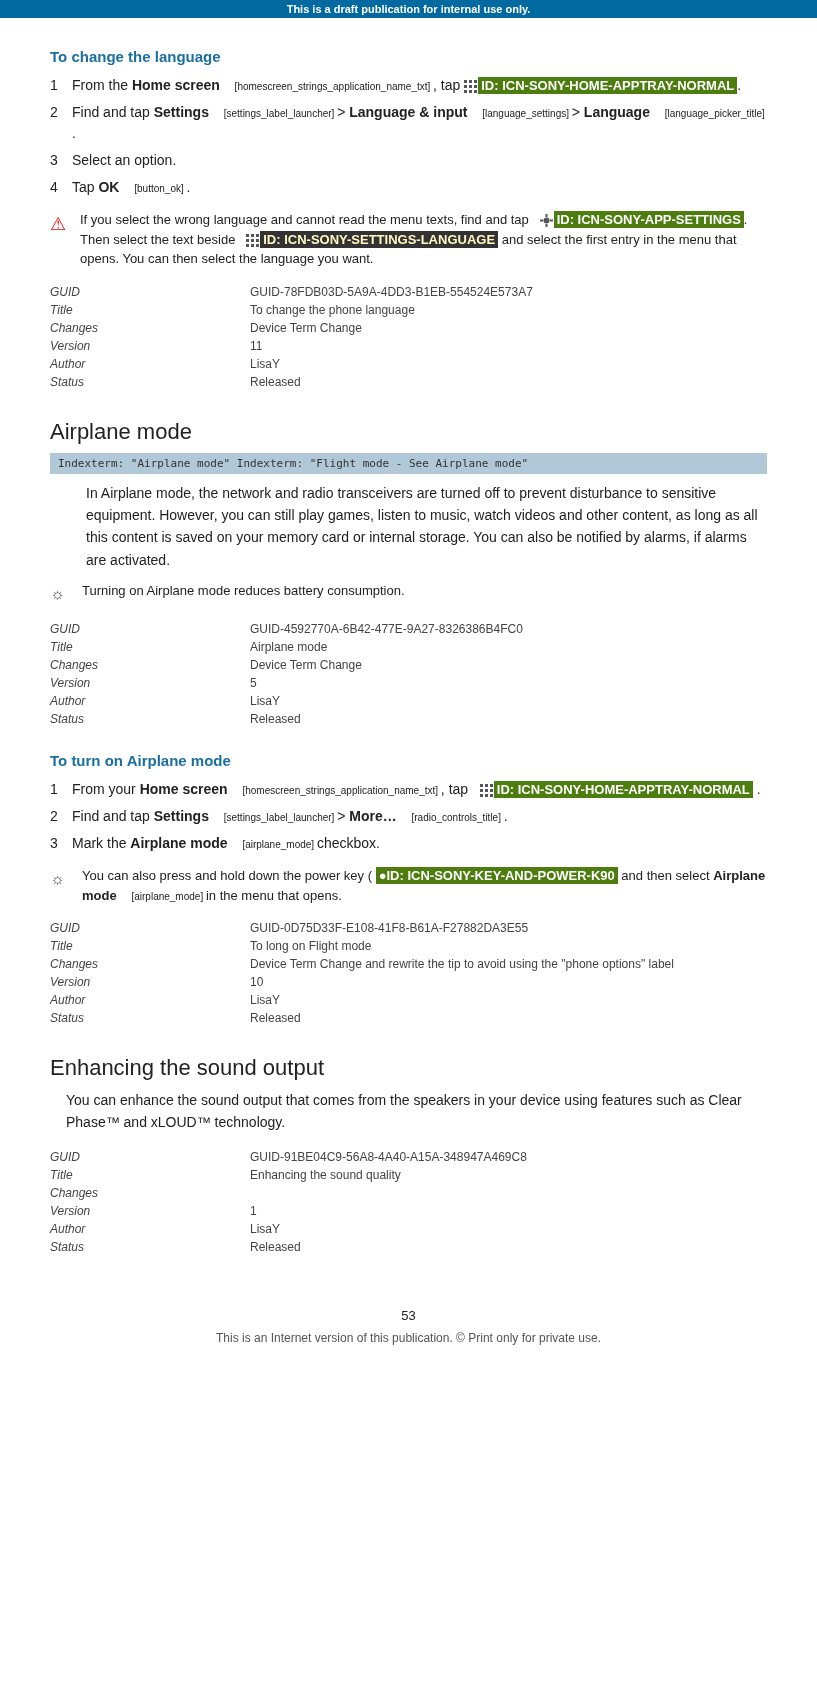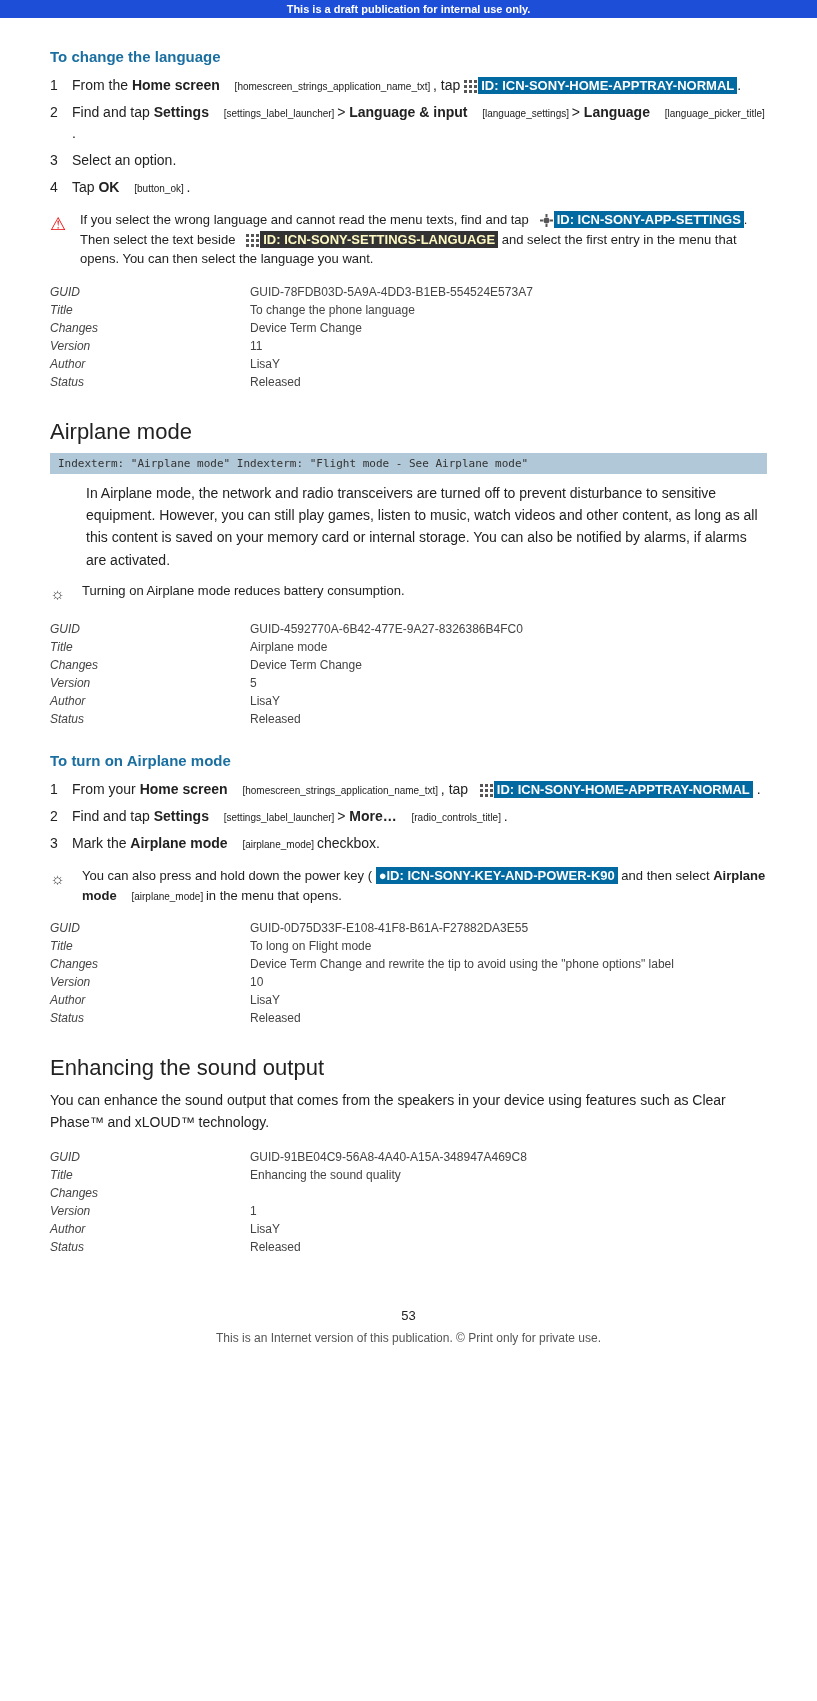--- a/index.html
+++ b/index.html
@@ -6,21 +6,21 @@
     body {
       font-family: Arial, sans-serif;
       font-size: 14px;
       color: #222;
       background: #fff;
       width: 817px;
       min-height: 1701px;
       position: relative;
     }
     .draft-banner {
-      background: #1d4ed8;
+      background: #0369a1;
       color: #fff;
       text-align: center;
       font-size: 11px;
       font-weight: bold;
       padding: 3px 0;
       width: 100%;
     }
     .page-content {
       padding: 30px 50px 60px 50px;
     }
@@ -53,21 +53,21 @@
       font-weight: normal;
       font-size: 14px;
     }
     .numbered-list li .content {
       flex: 1;
       font-size: 14px;
       line-height: 1.5;
     }
     
     .highlight-dark {
-      background: #0369a1;
+      background: #4d7c0f;
       color: #fff;
       font-weight: bold;
       font-size: 13px;
       padding: 1px 3px;
     }
     .highlight-darker {
       background: #333;
       color: #fef9c3;
       font-weight: bold;
       font-size: 13px;
@@ -381,21 +381,21 @@
       <tr>
             <td>Status</td>
             <td>Released</td>
           </tr>
     </tbody>
       </table>
   </div>
 
   <div>
     <div class="section-heading-large">Enhancing the sound output</div>
-    <p class="body-text" style="margin-left:0">You can enhance the sound output that comes from the speakers in your device using features such as Clear Phase™ and xLOUD™ technology.</p>
+    <p class="body-text" style="margin-left:16px">You can enhance the sound output that comes from the speakers in your device using features such as Clear Phase™ and xLOUD™ technology.</p>
 
     <table class="meta-table">
       <tbody>
           <tr>
             <td>GUID</td>
             <td>GUID-91BE04C9-56A8-4A40-A15A-348947A469C8</td>
           </tr>
       <tr>
             <td>Title</td>
             <td>Enhancing the sound quality</td>

